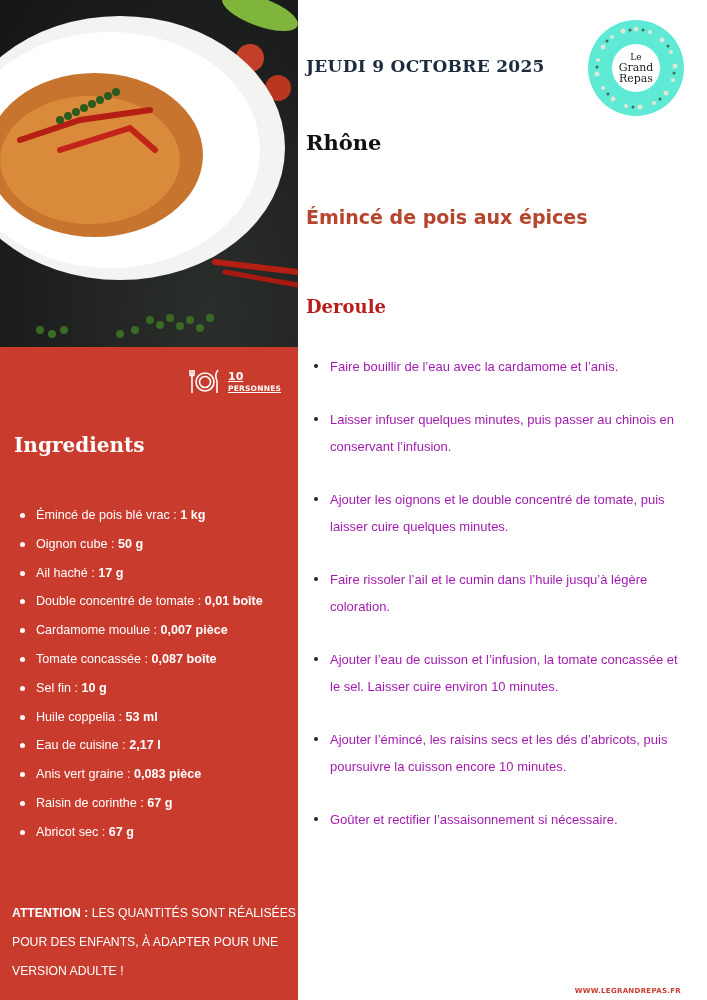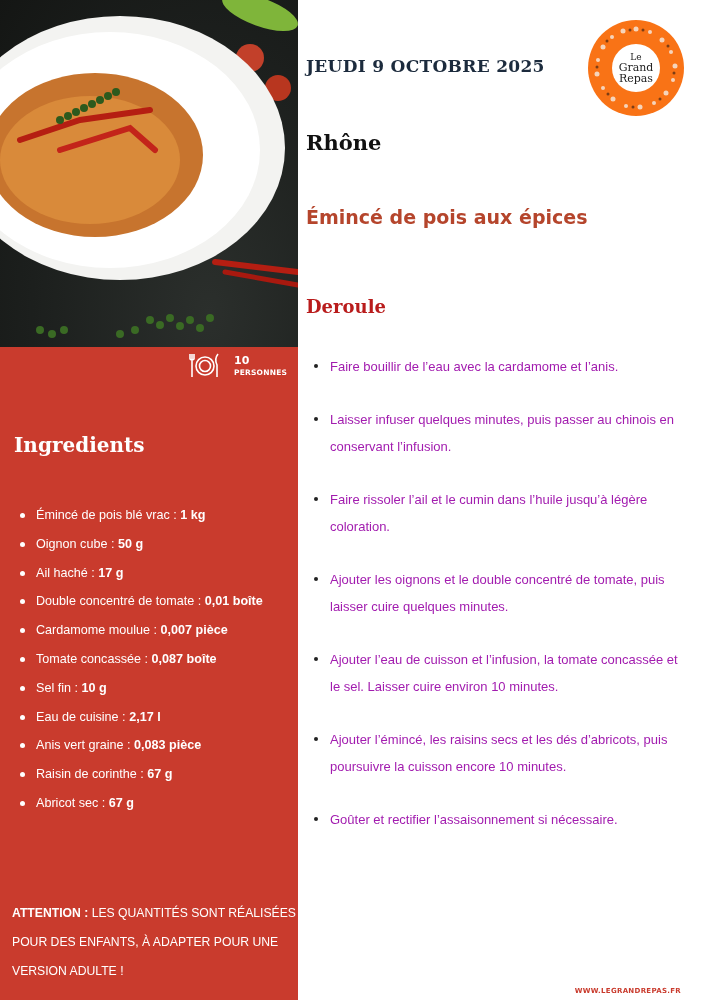--- a/index.html
+++ b/index.html
@@ -6,37 +6,37 @@
   html, body { width: 707px; height: 1000px; background: #ffffff; overflow: hidden; }
   body { position: relative; font-family: "DejaVu Sans", sans-serif; }
 
   .left { position: absolute; left: 0; top: 0; width: 298px; height: 1000px; }
   .photo { position: absolute; left: 0; top: 0; width: 298px; height: 347px; overflow: hidden;
     background: radial-gradient(ellipse at 70% 90%, #2b2f2c 0%, #1c1f1d 60%, #141614 100%); }
   .photo svg { display: block; }
 
   .red { position: absolute; left: 0; top: 347px; width: 298px; height: 653px; background: #c93b2d; color: #fff; }
 
-  .servings { position: absolute; left: 188px; top: 4px; display: flex; align-items: center; gap: 12px; }
+  .servings { position: absolute; left: 188px; top: 20px; display: flex; align-items: center; gap: 6px; text-decoration: underline; }
   .servings .num { font-family: "DejaVu Sans", sans-serif; font-size: 11px; font-weight: bold; line-height: 12px; }
   .servings .lbl { font-family: "DejaVu Sans", sans-serif; font-size: 7.5px; font-weight: bold; letter-spacing: 0.2px; line-height: 12px; }
 
   .ing-title { position: absolute; left: 14px; top: 86px; font-family: "DejaVu Serif", serif; font-weight: bold; font-size: 20px; }
 
   .ing-list { position: absolute; left: 20px; top: 154px; list-style: none; }
   .ing-list li { font-family: "Liberation Sans", sans-serif; font-size: 12.6px; line-height: 28.8px; white-space: nowrap; position: relative; padding-left: 16px; }
   .ing-list li::before { content: ""; position: absolute; left: 0; top: 12px; width: 5px; height: 5px; border-radius: 50%; background: #fff; }
   .ing-list b { font-weight: bold; }
 
   .attention { position: absolute; left: 12px; top: 552px; width: 285px; font-family: "Liberation Sans", sans-serif; font-size: 12.2px; line-height: 29px; text-transform: uppercase; }
   .attention b { font-weight: bold; }
 
   .right { position: absolute; left: 284px; top: 0; width: 409px; height: 1000px; }
   .date { position: absolute; left: 22px; top: 56px; font-family: "DejaVu Serif", serif; font-weight: bold; font-size: 17px; color: #1c2b3d; letter-spacing: 0.3px; white-space: nowrap; }
-  .logo { position: absolute; left: 304px; top: 20px; width: 96px; height: 96px; border-radius: 50%; background: #f97316; }
+  .logo { position: absolute; left: 304px; top: 20px; width: 96px; height: 96px; border-radius: 50%; background: #5eead4; }
   .logo .inner { position: absolute; left: 24px; top: 24px; width: 48px; height: 48px; border-radius: 50%; background: #fff; display: flex; flex-direction: column; align-items: center; justify-content: center; font-family: "DejaVu Serif", serif; color: #222; }
   .logo .l1 { font-size: 9px; line-height: 9px; }
   .logo .l2 { font-size: 11px; line-height: 11px; }
   .logo .l3 { font-size: 11px; line-height: 11px; }
   .logo .dots { position: absolute; inset: 0; }
 
   .region { position: absolute; left: 22px; top: 130px; font-family: "DejaVu Serif", serif; font-weight: bold; font-size: 21px; color: #111; }
   .dish { position: absolute; left: 22px; top: 206px; font-family: "DejaVu Sans", sans-serif; font-weight: bold; font-size: 19px; color: #b5452c; white-space: nowrap; }
   .deroule { position: absolute; left: 22px; top: 296px; font-family: "DejaVu Serif", serif; font-weight: bold; font-size: 18px; color: #b91c1c; }
 
@@ -109,20 +109,21 @@
     <div class="ing-title">Ingredients</div>
 
     <ul class="ing-list">
       <li><span>Émincé de pois blé vrac : </span><b>1 kg</b></li>
       <li><span>Oignon cube : </span><b>50 g</b></li>
       <li><span>Ail haché : </span><b>17 g</b></li>
       <li><span>Double concentré de tomate : </span><b>0,01 boîte</b></li>
       <li><span>Cardamome moulue : </span><b>0,007 pièce</b></li>
       <li><span>Tomate concassée : </span><b>0,087 boîte</b></li>
       <li><span>Sel fin : </span><b>10 g</b></li>
+      <li><span>Huile coppelia : </span><b>53 ml</b></li>
       <li><span>Eau de cuisine : </span><b>2,17 l</b></li>
       <li><span>Anis vert graine : </span><b>0,083 pièce</b></li>
       <li><span>Raisin de corinthe : </span><b>67 g</b></li>
       <li><span>Abricot sec : </span><b>67 g</b></li>
     </ul>
 
     <div class="attention">
       <b>ATTENTION :</b><span> LES QUANTITÉS SONT RÉALISÉES POUR DES ENFANTS, À ADAPTER POUR UNE VERSION ADULTE !</span>
     </div>
   </div>
@@ -171,21 +172,21 @@
     </div>
   </div>
 
   <div class="region">Rhône</div>
   <div class="dish">Émincé de pois aux épices</div>
   <div class="deroule">Deroule</div>
 
   <ul class="steps">
     <li>Faire bouillir de l’eau avec la cardamome et l’anis.</li>
     <li> Laisser infuser quelques minutes, puis passer au chinois en conservant l’infusion.</li>
+    <li> Ajouter les oignons et le double concentré de tomate, puis laisser cuire quelques minutes.</li>
     <li>Faire rissoler l’ail et le cumin dans l’huile jusqu’à légère coloration.</li>
-    <li> Ajouter les oignons et le double concentré de tomate, puis laisser cuire quelques minutes.</li>
     <li>Ajouter l’eau de cuisson et l’infusion, la tomate concassée et le sel. Laisser cuire environ 10 minutes.</li>
     <li>Ajouter l’émincé, les raisins secs et les dés d’abricots, puis poursuivre la cuisson encore 10 minutes.</li>
     <li>Goûter et rectifier l’assaisonnement si nécessaire.</li>
   </ul>
 
   <div class="site">WWW.LEGRANDREPAS.FR</div>
 </div>
 
 </body></html>

